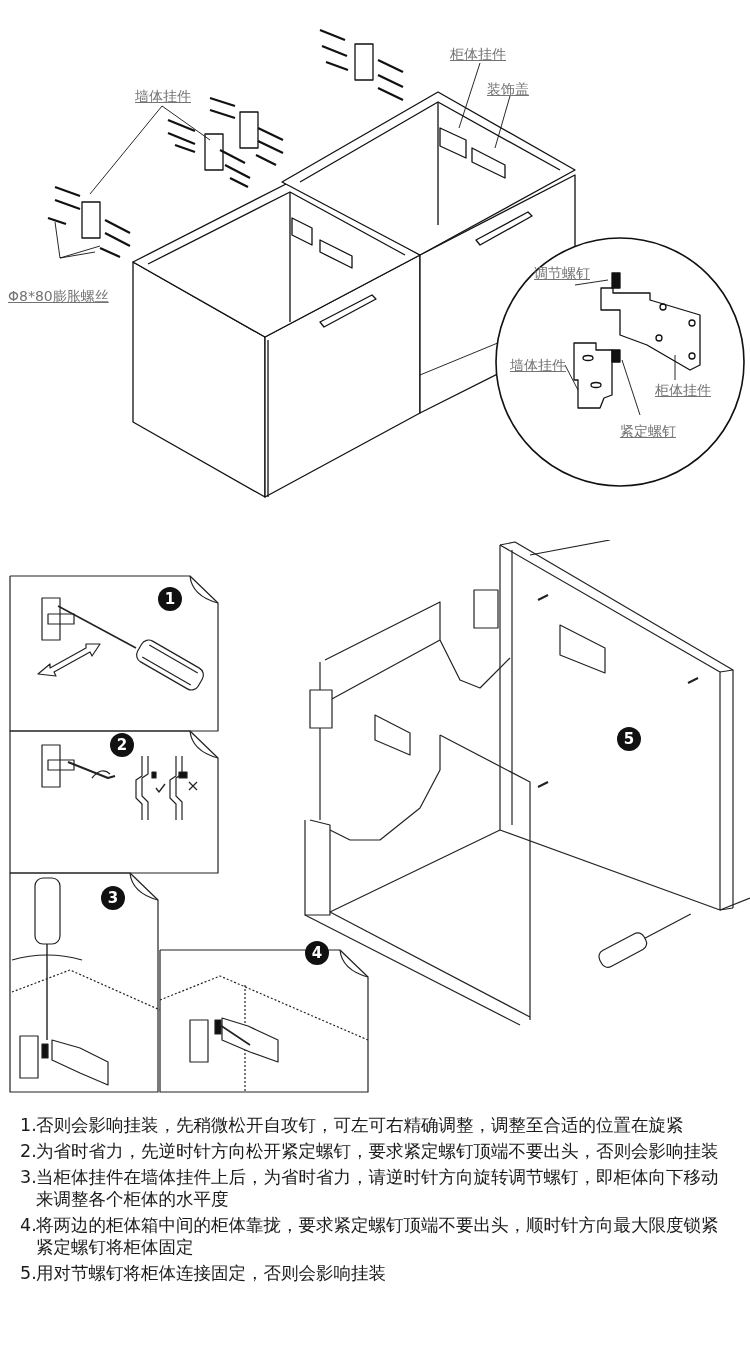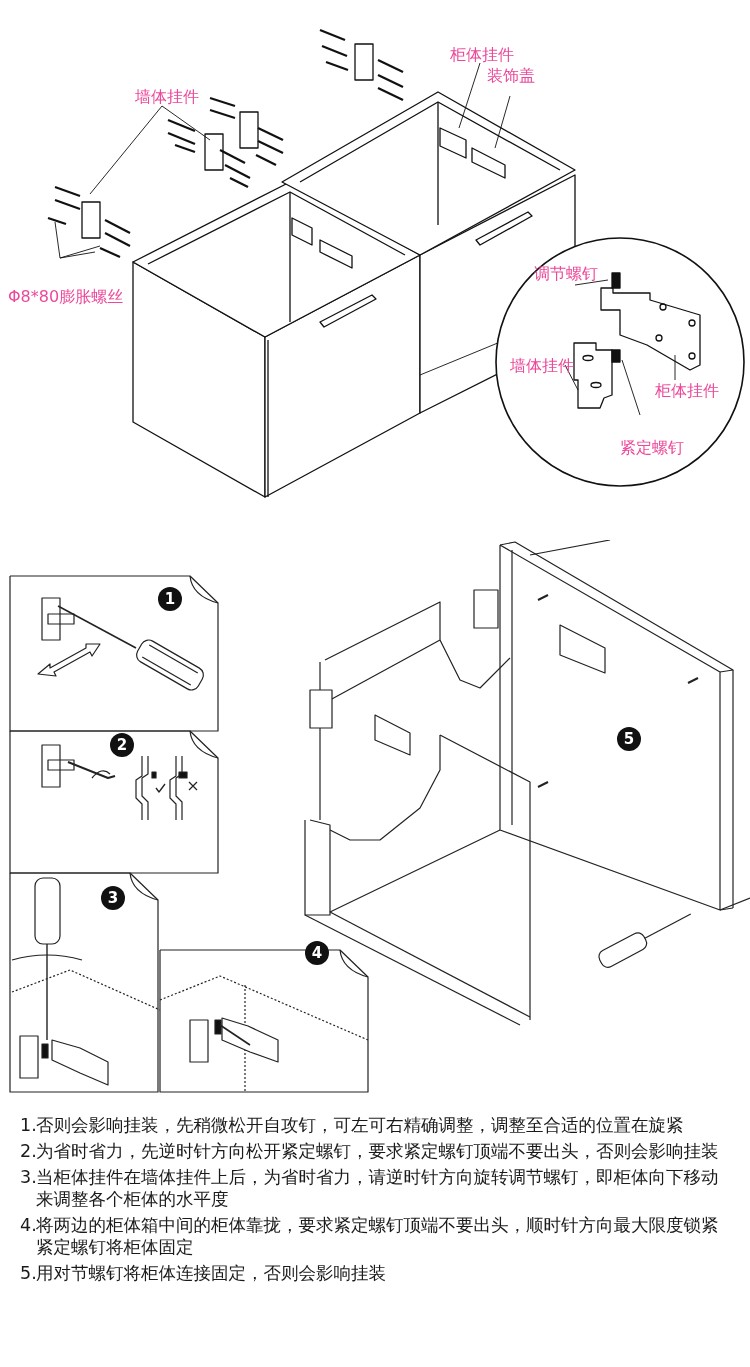--- a/index.html
+++ b/index.html
@@ -1,19 +1,19 @@
 <!DOCTYPE html>
 <html><head>
 <meta charset="utf-8">
 <style>
   html, body { margin:0; padding:0; background:#ffffff; }
   body { width:750px; height:1367px; position:relative; overflow:hidden;
          font-family:"DejaVu Sans","Liberation Sans",sans-serif; color:#111; }
   svg { position:absolute; left:0; top:0; }
-  .lbl { position:absolute; font-size:16px; color:#ec4899; white-space:nowrap; line-height:1; }
+  .lbl { position:absolute; font-size:14px; color:#737373; white-space:nowrap; line-height:1;text-decoration:underline; }
   .steps { position:absolute; left:20px; top:1114px; width:712px; font-size:17.5px; line-height:22px; color:#1a1a1a; }
   .step { display:flex; margin-bottom:4px; }
   .step .num { flex:0 0 auto; width:16px; }
   .step .txt { flex:1 1 auto; }
   .badge { position:absolute; width:24px; height:24px; border-radius:50%; background:#111; color:#fff;
            font-weight:bold; font-size:15px; text-align:center; line-height:24px; }
 </style>
 </head>
 <body>
 
@@ -102,26 +102,26 @@
       <line x1="575" y1="285" x2="608" y2="280" stroke-width="0.9"></line>
       <line x1="565" y1="365" x2="578" y2="390" stroke-width="0.9"></line>
       <line x1="622" y1="360" x2="640" y2="415" stroke-width="0.9"></line>
       <line x1="675" y1="380" x2="675" y2="355" stroke-width="0.9"></line>
     </g>
   </g>
 </svg>
 
 <div class="lbl" style="left:135px;top:89px;">墙体挂件</div>
 <div class="lbl" style="left:450px;top:47px;">柜体挂件</div>
-<div class="lbl" style="left:487px;top:68px;">装饰盖</div>
+<div class="lbl" style="left:487px;top:82px;">装饰盖</div>
 <div class="lbl" style="left:8px;top:289px;">Φ8*80膨胀螺丝</div>
 <div class="lbl" style="left:534px;top:266px;text-align:right;">调节螺钉</div>
 <div class="lbl" style="left:510px;top:358px;">墙体挂件</div>
 <div class="lbl" style="left:655px;top:383px;">柜体挂件</div>
-<div class="lbl" style="left:620px;top:440px;">紧定螺钉</div>
+<div class="lbl" style="left:620px;top:424px;">紧定螺钉</div>
 
 <svg width="750" height="560" viewBox="0 0 750 560" style="top:540px;">
   <g fill="none" stroke="#222" stroke-width="1.2" stroke-linejoin="round">
 
     <g>
       <polyline points="10,36 190,36 218,63 218,191 10,191 10,36"></polyline>
       <path d="M190,36 q2,20 28,27"></path>
       <rect x="42" y="58" width="18" height="42"></rect>
       <rect x="48" y="74" width="26" height="10"></rect>
       <line x1="58" y1="66" x2="136" y2="108" stroke-width="1.5"></line>

